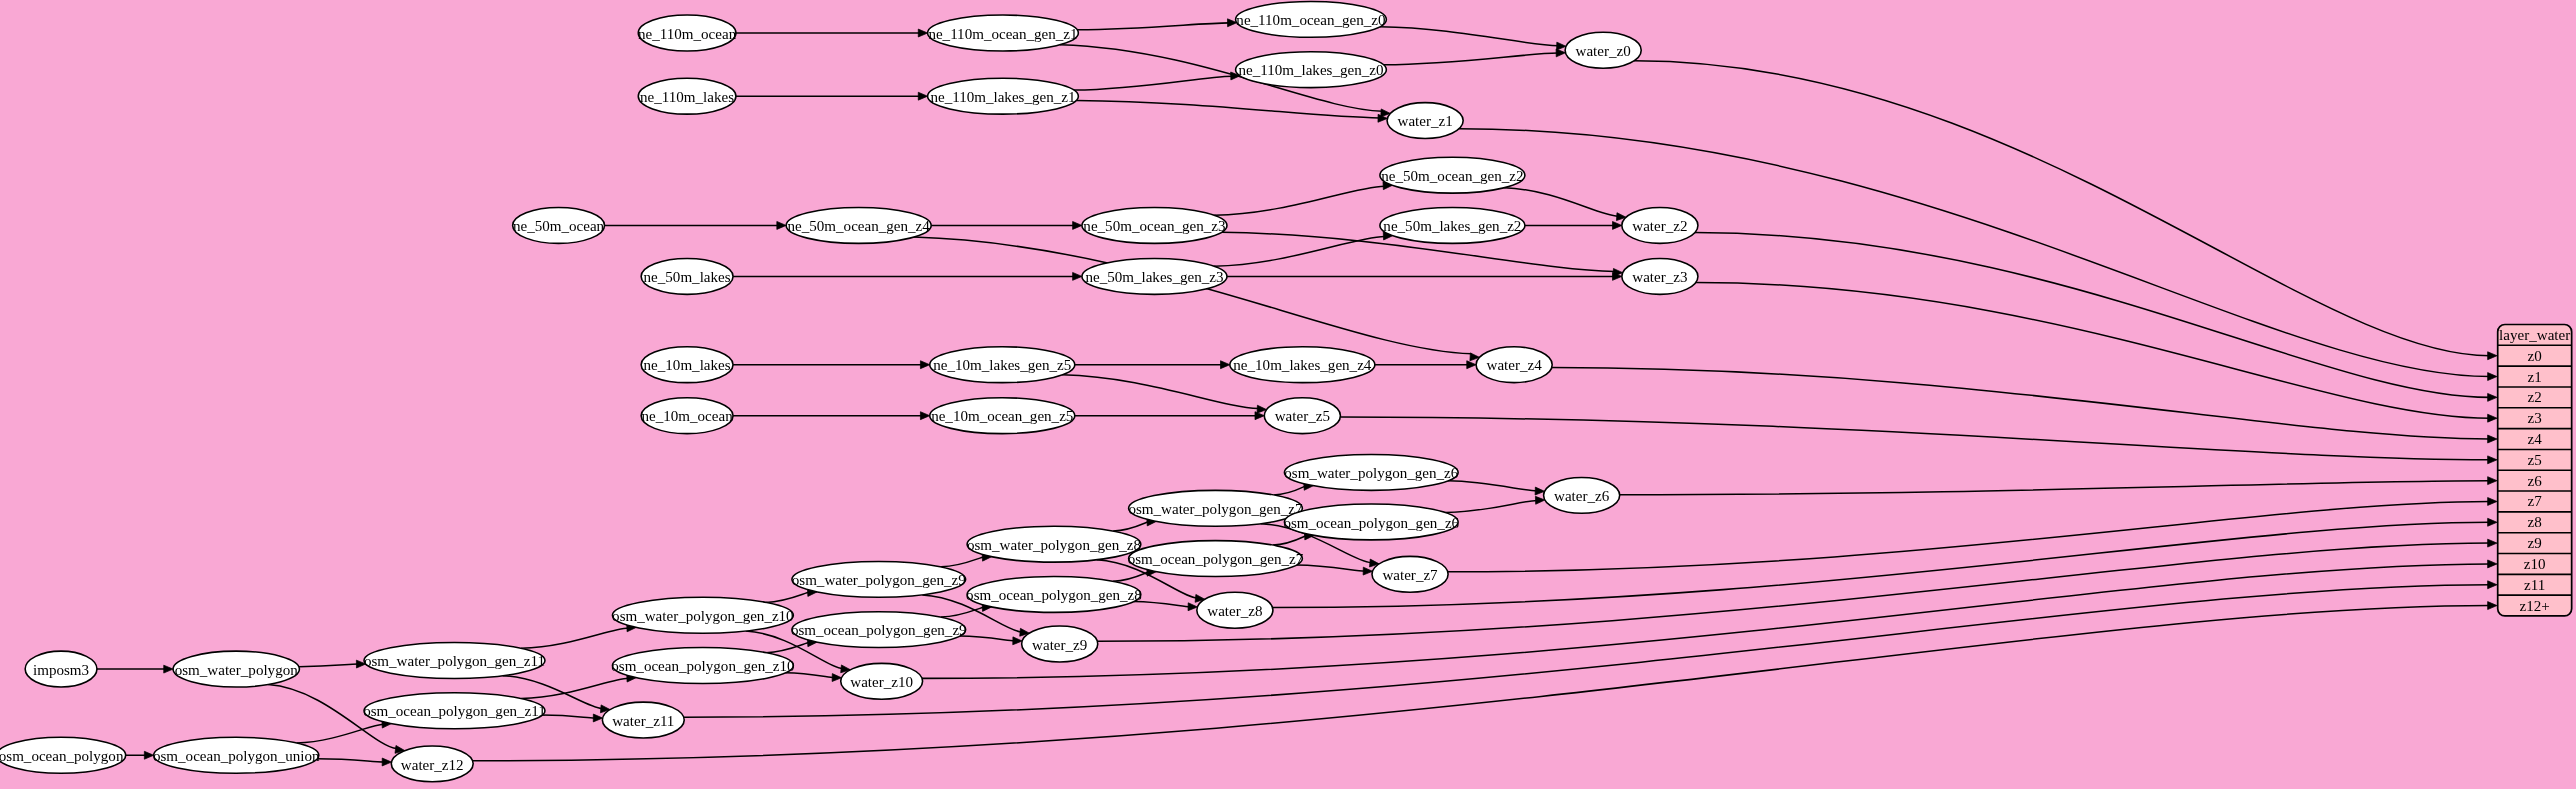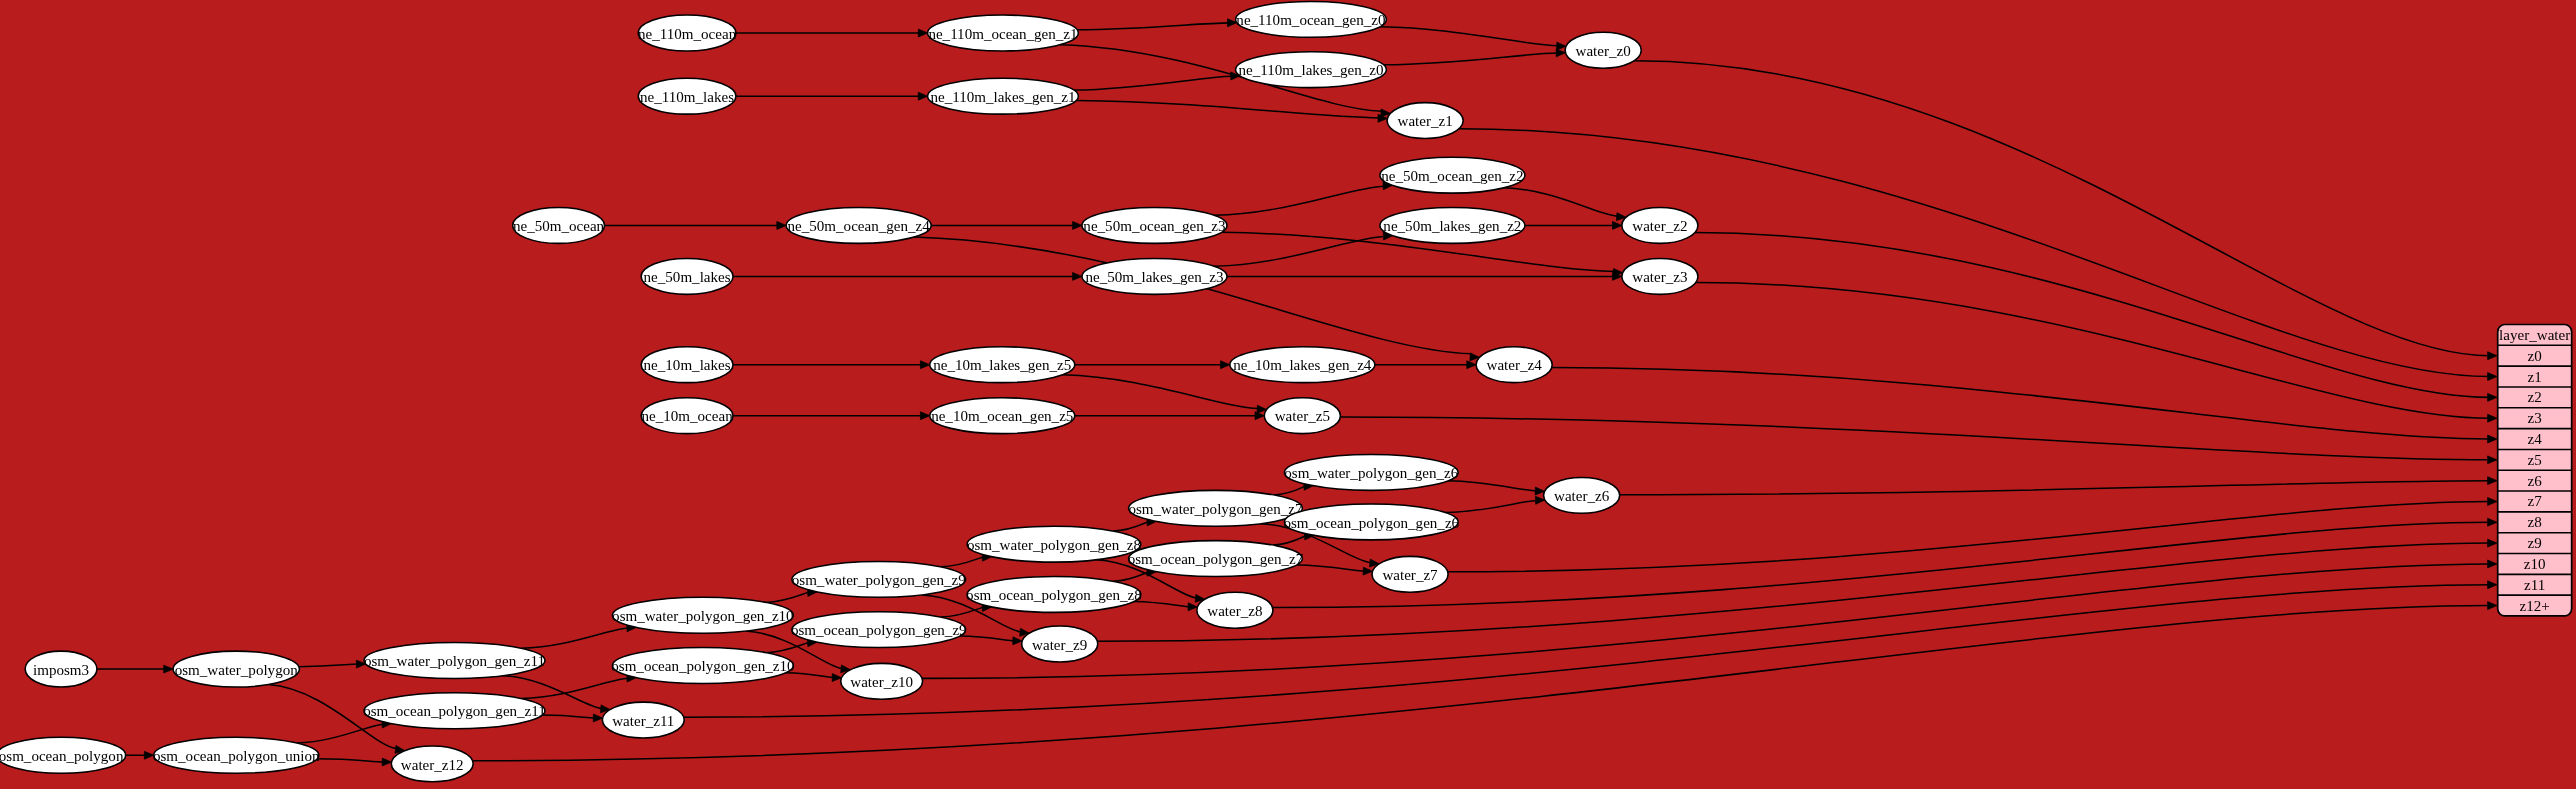--- a/index.html
+++ b/index.html
@@ -1,16 +1,16 @@
 <!DOCTYPE html>
 <html style="font-size:11.5px"><head>
 <meta charset="utf-8">
 <style>
   html,body{margin:0;padding:0;background:#ffffff;}
-  #stage{position:relative;width:2576px;height:789px;background:#b91c1c;overflow:hidden;}
+  #stage{position:relative;width:2576px;height:789px;background:#f9a8d4;overflow:hidden;}
   svg{display:block;}
   .node-ell{fill:#ffffff;stroke:#000000;stroke-width:2.2;}
   .node-lbl{font-family:"Liberation Serif","DejaVu Serif",serif;font-size:21px;fill:#000000;
             text-anchor:middle;dominant-baseline:central;white-space:pre;}
   .edge{fill:none;stroke:#000000;stroke-width:2.1;}
   .arrow{fill:#000000;stroke:#000000;stroke-width:1;}
   .rec-body{fill:#ffc0cb;stroke:#000000;stroke-width:2.4;}
   .rec-div{stroke:#000000;stroke-width:2.2;}
   .rec-lbl{font-family:"Liberation Serif","DejaVu Serif",serif;font-size:21px;fill:#000000;
            text-anchor:middle;dominant-baseline:central;white-space:pre;}

